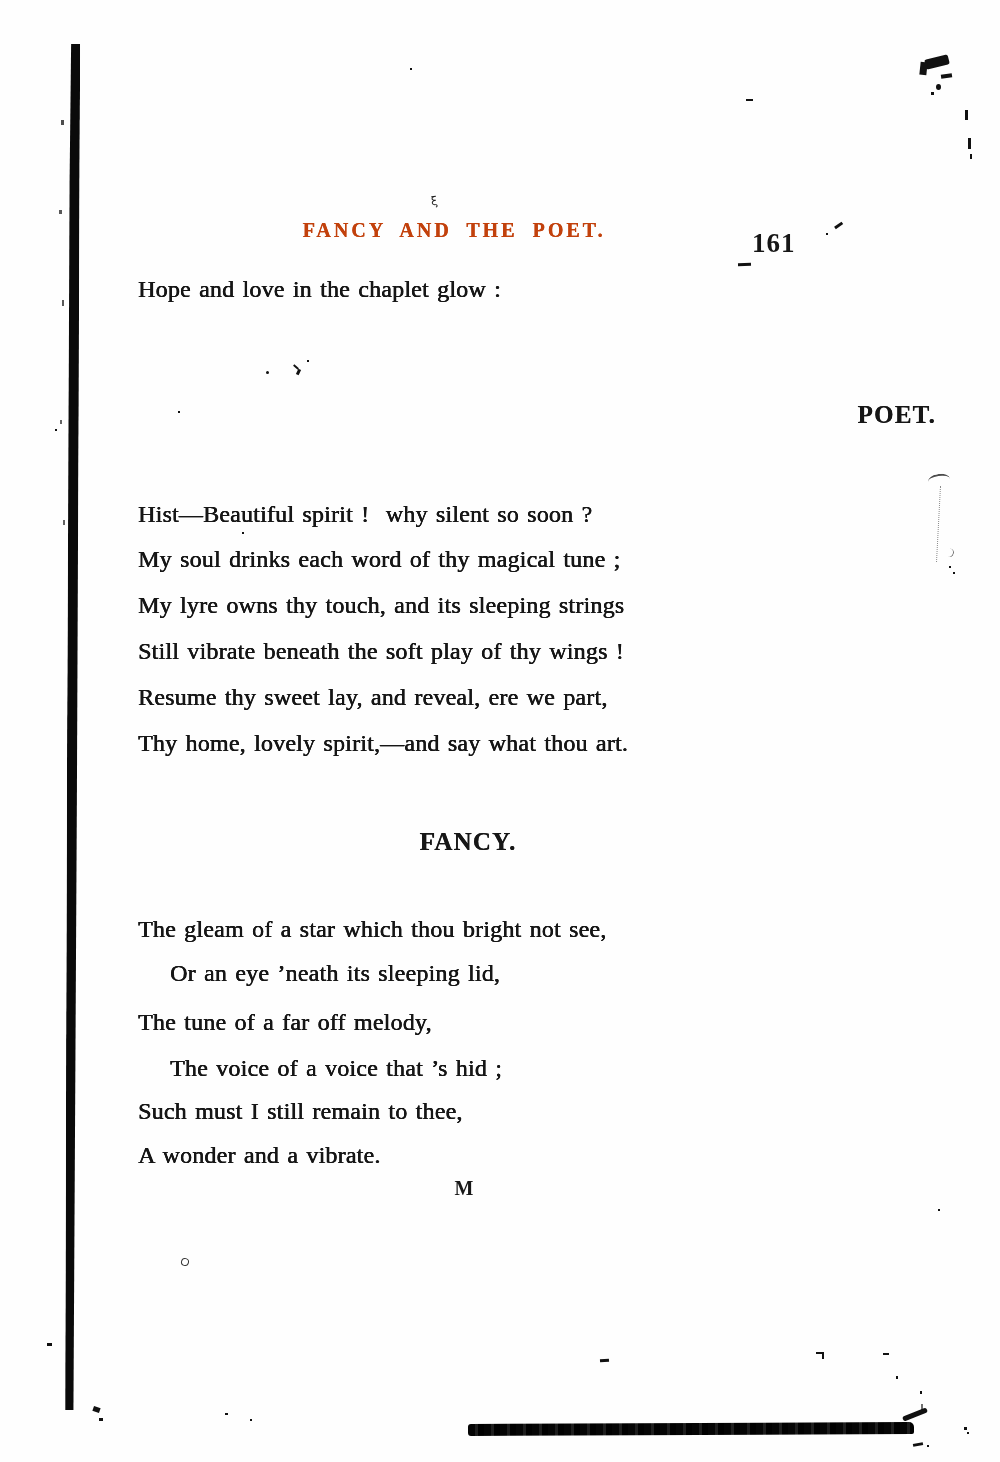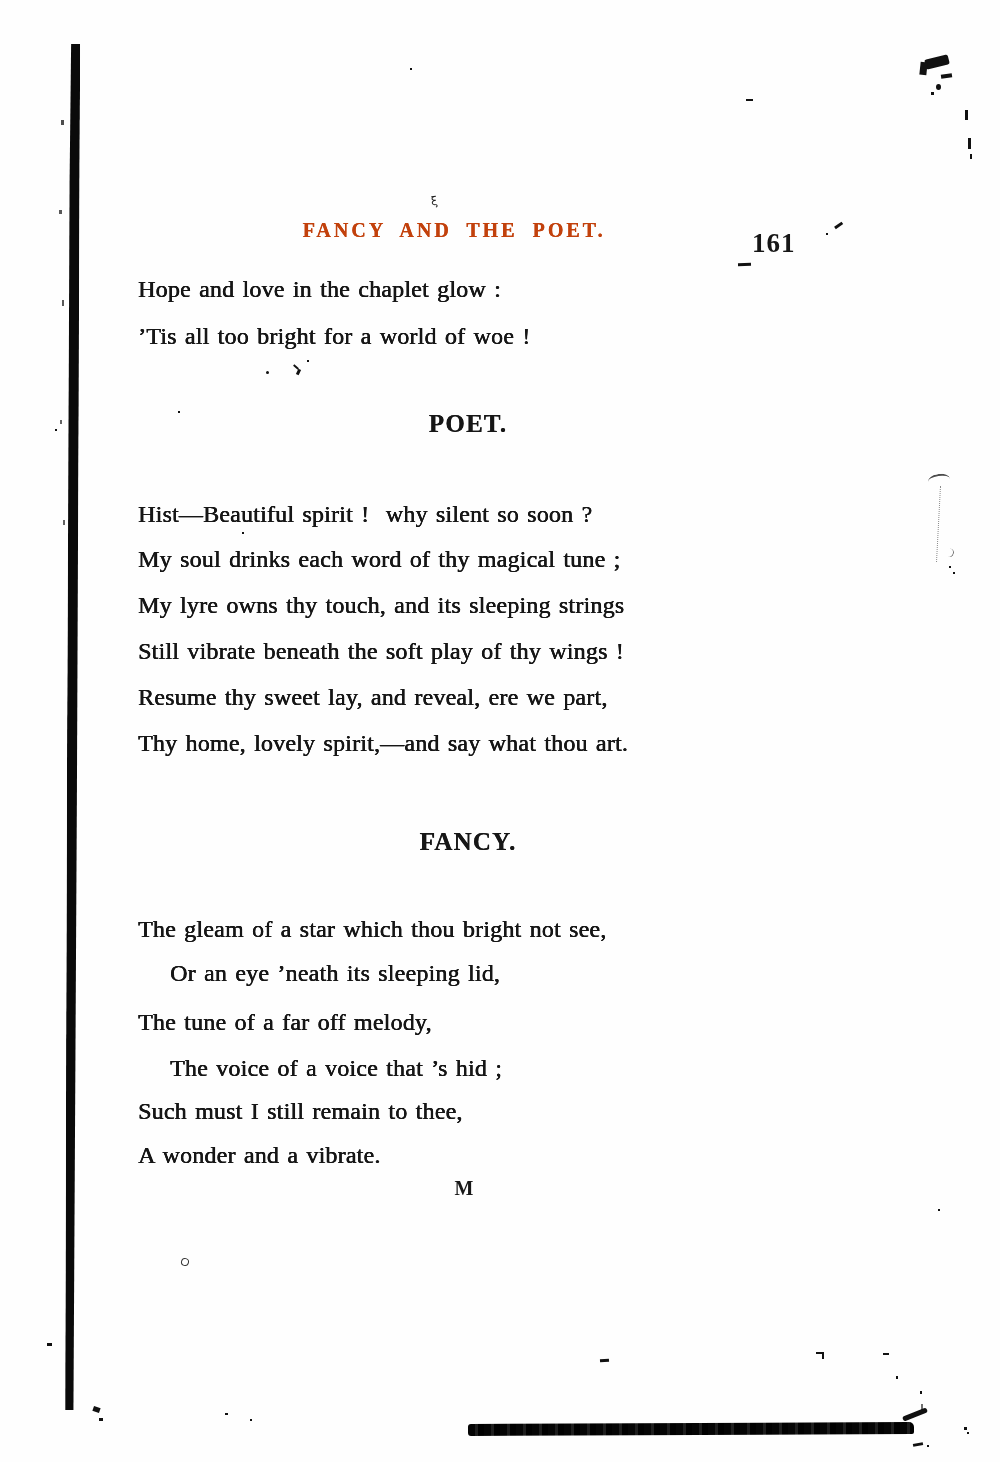--- a/index.html
+++ b/index.html
@@ -46,21 +46,21 @@
   }
   .section-heading {
     position: absolute;
     left: 0; width: 936px;
     text-align: center;
     font-size: 25px; font-weight: bold;
     letter-spacing: 1.2px;
     color: #161616;
     text-shadow: 0.3px 0 0 currentColor;
   }
-  .heading-poet  { top: 410px; }
+  .heading-poet  { top: 401px; text-align: right; }
   .heading-fancy { top: 828px; }
   .signature-mark {
     position: absolute;
     top: 1177px; left: 0; width: 928px;
     text-align: center;
     font-size: 20px; font-weight: bold;
     color: #181818;
   }
 
   
@@ -122,21 +122,20 @@
 <div class="scan-page">
 
   <div class="binding-bar"></div>
   <div class="bottom-bar"></div>
   <div class="bottom-bar-tail"></div>
 
   <div class="running-header">FANCY AND THE POET.</div>
   <div class="page-number">161</div>
 
   <div class="line" style="top:277px">Hope and love in the chaplet glow :</div>
-  <div class="line" style="top:324px">’Tis all too bright for a world of woe !</div>
 
   <div class="section-heading heading-poet">POET.</div>
   <div class="line" style="top:502px">Hist—Beautiful spirit !  why silent so soon ?</div>
   <div class="line" style="top:547px">My soul drinks each word of thy magical tune ;</div>
   <div class="line" style="top:593px">My lyre owns thy touch, and its sleeping strings</div>
   <div class="line" style="top:639px">Still vibrate beneath the soft play of thy wings !</div>
   <div class="line" style="top:685px">Resume thy sweet lay, and reveal, ere we part,</div>
   <div class="line" style="top:731px">Thy home, lovely spirit,—and say what thou art.</div>
 
   <div class="section-heading heading-fancy">FANCY.</div>

